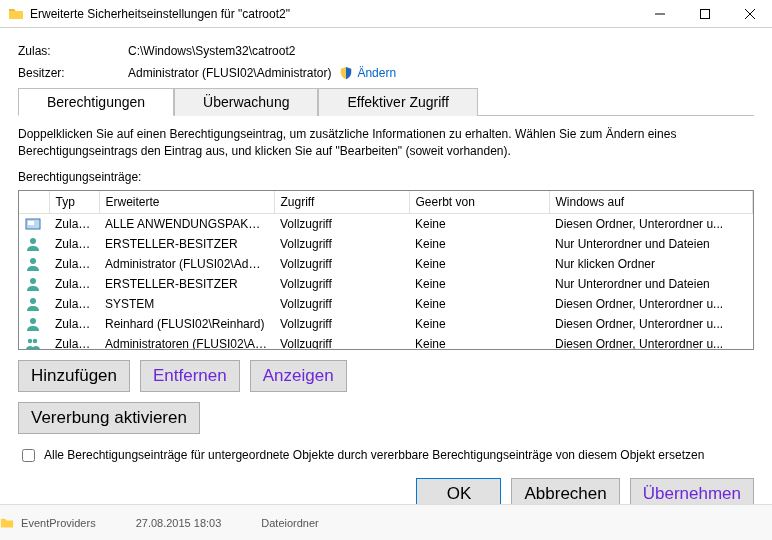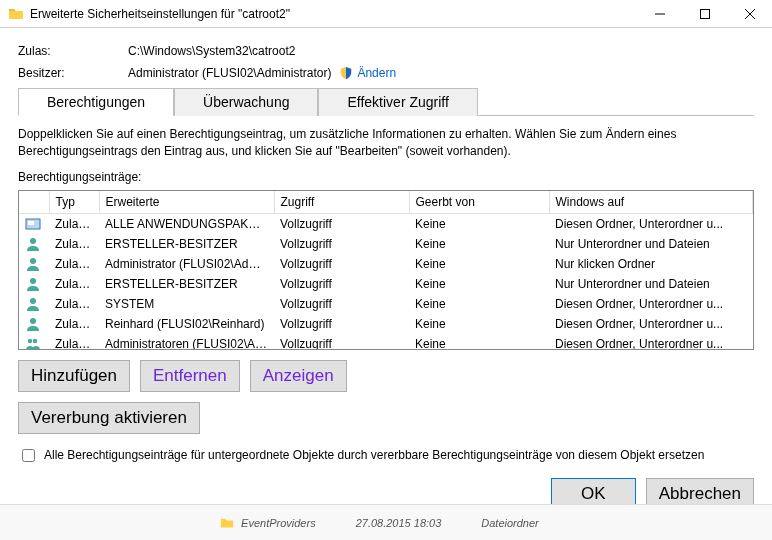--- a/index.html
+++ b/index.html
@@ -111,23 +111,21 @@
   }
   .footer button.std { min-width: 85px; }
   .bg-strip {
     position: absolute;
     bottom: 0; left: 0; right: 0;
     height: 36px;
     background: #f8f8f8;
     border-top: 1px solid #ddd;
     display:flex; align-items:center;
     font-size: 11px; color:#555;
-    padding-left: 220px;
     gap: 40px;
-    font-style: italic;
   }
   .folder-mini { width:14px; height:14px; margin-right:4px; vertical-align:-3px; }
   .col-iconcell { width: 20px; }
   .col-typ { width: 50px; max-width:50px; }
   .col-prin { width: 175px; max-width:175px; }
   .col-zug { width: 135px; max-width:135px; }
   .col-geerbt { width: 140px; max-width:140px; }
 </style>
 </head>
 <body>
@@ -302,20 +300,21 @@
       <input type="checkbox" style="">
       <label>Alle Berechtigungseinträge für untergeordnete Objekte durch vererbbare Berechtigungseinträge von diesem Objekt ersetzen</label>
     </div>
   </div>
 
 </div>
 
 <div class="footer">
   <button class="std default">OK</button>
   <button class="std">Abbrechen</button>
+  <button class="std" disabled="">Übernehmen</button>
 </div>
 
 <div class="bg-strip">
   <span>
     <svg class="folder-mini" viewBox="0 0 16 16">
       <path fill="#ffcf48" d="M1 3h5l1.5 2H15v8H1z"></path>
     </svg>
     <span>EventProviders</span>
   </span>
   <span>27.08.2015 18:03</span>

